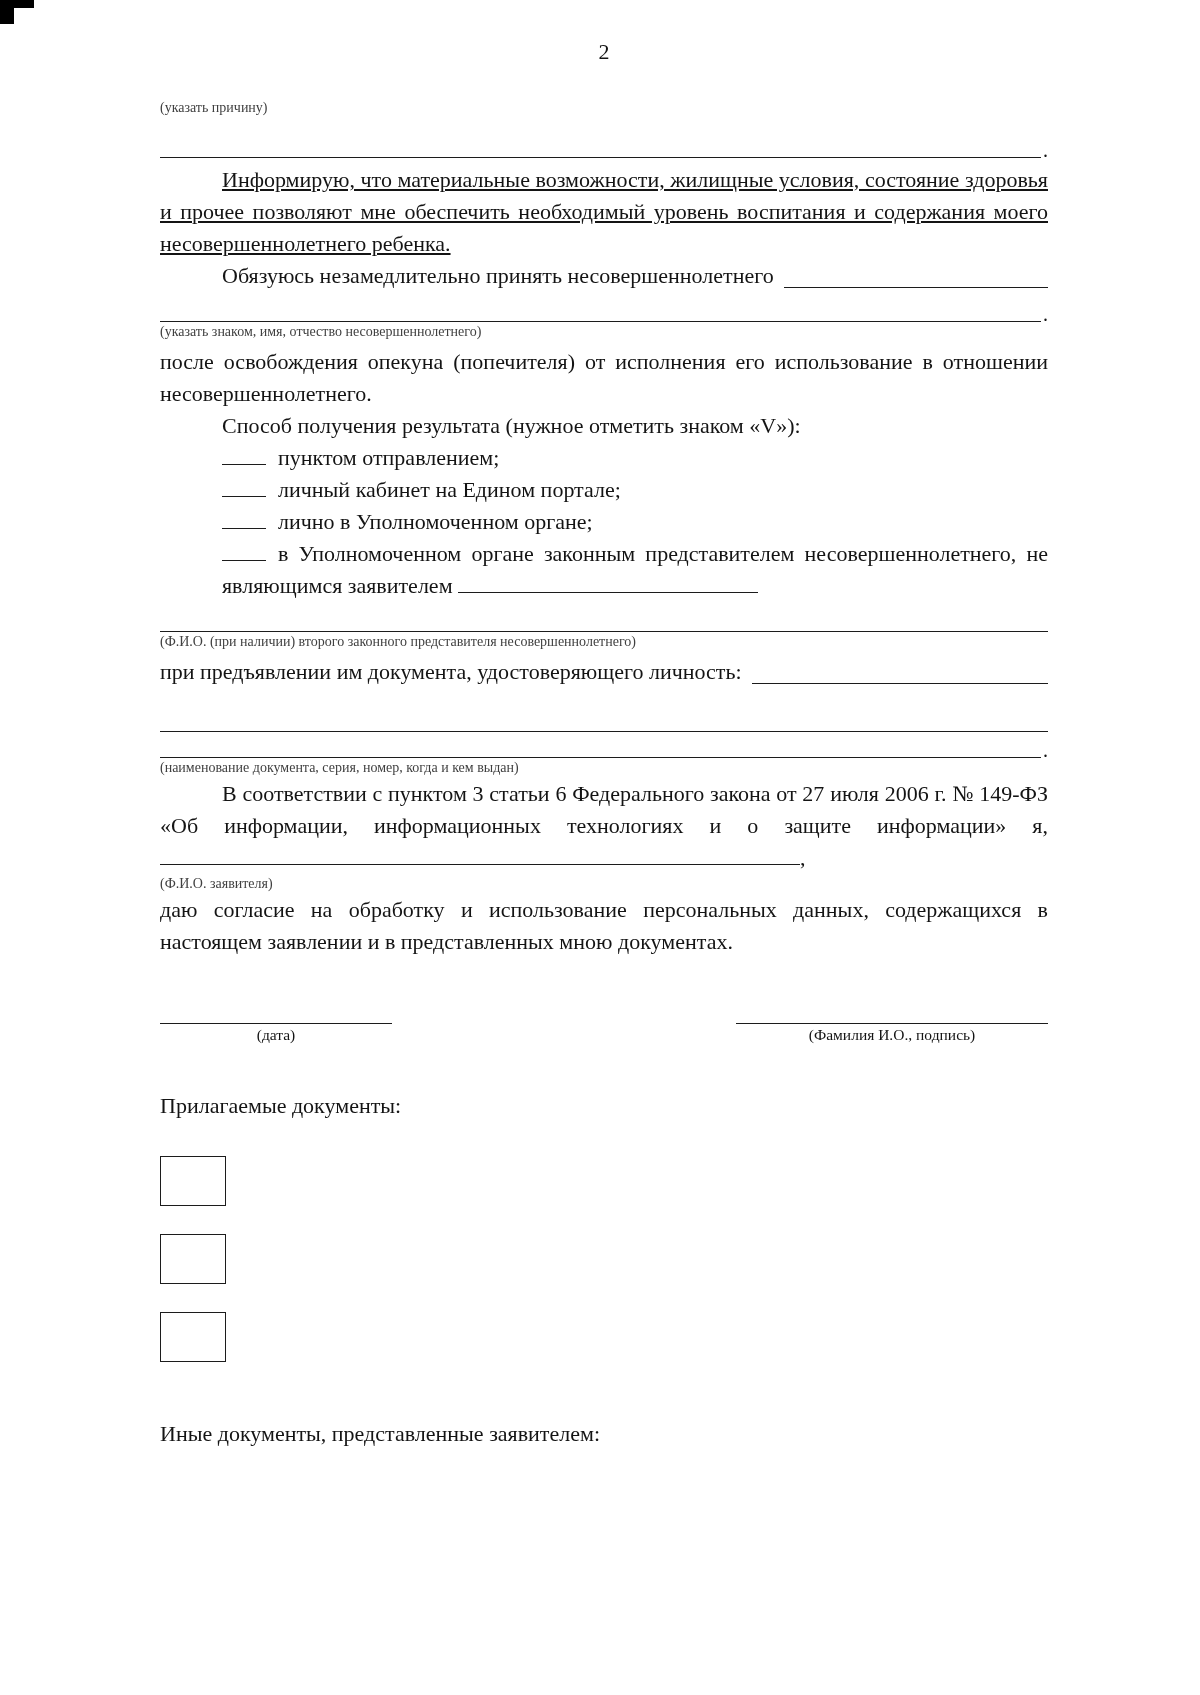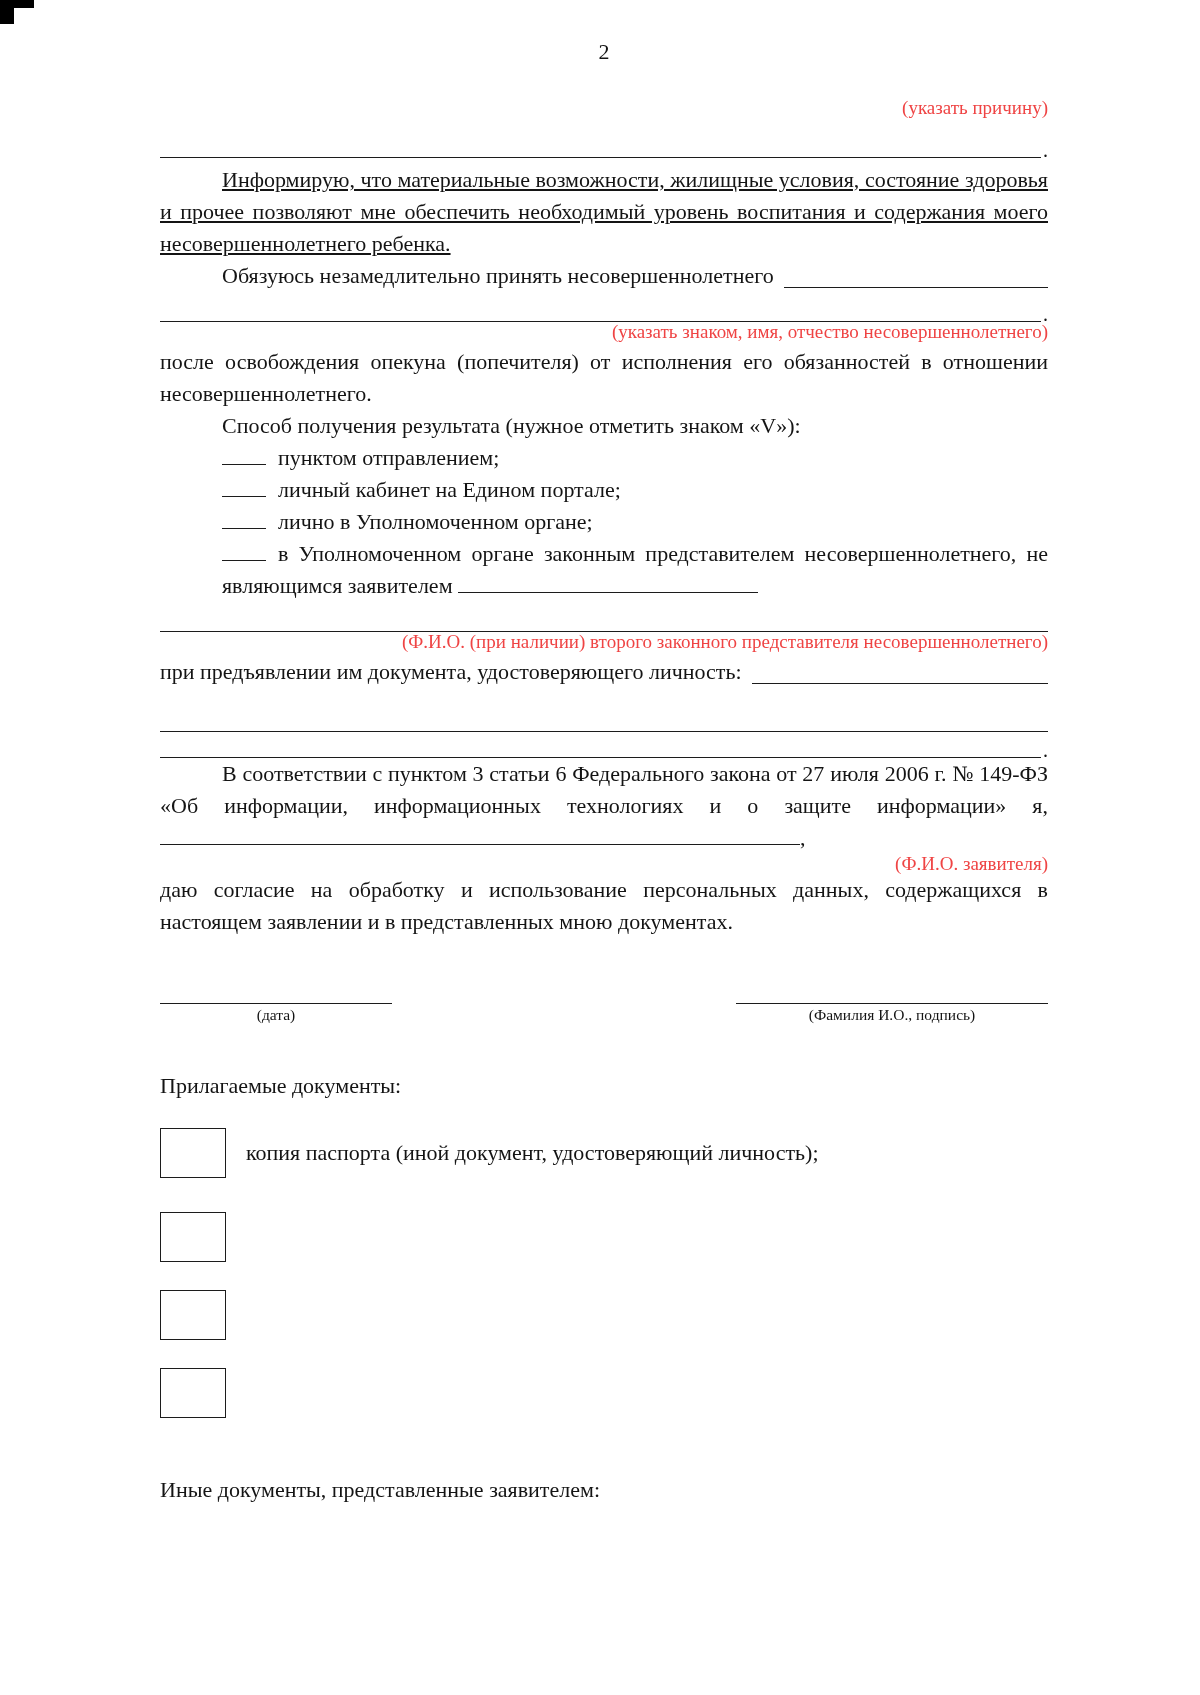--- a/index.html
+++ b/index.html
@@ -16,21 +16,21 @@
     padding:36px 152px 0 160px;
     overflow:hidden;
     background:#fff;
   }
   .artifact { position:absolute; background:#000; }
   .a1 { left:0; top:0; width:14px; height:24px; }
   .a2 { left:0; top:0; width:34px; height:8px; }
 
   .center { text-align:center; }
   .page-num { margin-top:0; }
-  .caption { font-size:19px; line-height:20px; text-align:right; color:#ef4444; }
+  .caption { font-size:14px; line-height:20px; text-align:left; color:#404040; }
   .justify { text-align:justify; }
   .indent { text-indent:62px; }
 
   .blank-row { display:flex; align-items:flex-end; height:22px; }
   .fill { flex:1; border-bottom:1.5px solid #1c1c1c; height:100%; }
   .eol { font-size:20px; line-height:16px; padding-left:2px; }
 
   .flex-line { display:flex; align-items:flex-end; height:32px;font-family:Liberation Serif, serif; }
   .flex-line .lead-gap { width:62px; flex:0 0 62px; }
   .flex-line .fill { margin-left:10px; margin-bottom:4px; height:26px; }
@@ -103,21 +103,21 @@
     <div class="fill"></div>
   </div>
 
   <div class="blank-row mt8">
     <div class="fill"></div>
     <span class="eol">.</span>
   </div>
 
   <div class="caption">(указать знаком, имя, отчество несовершеннолетнего)</div>
 
-  <p class="justify mt4">после освобождения опекуна (попечителя) от исполнения его обязанностей в отношении несовершеннолетнего.</p>
+  <p class="justify mt4">после освобождения опекуна (попечителя) от исполнения его использование в отношении несовершеннолетнего.</p>
 
   <p class="indent">Способ получения результата (нужное отметить знаком «V»):</p>
 
   <div class="method-line">
     <span class="check-blank"></span><span>пунктом отправлением;</span>
   </div>
   <div class="method-line">
     <span class="check-blank"></span><span>личный кабинет на Едином портале;</span>
   </div>
   <div class="method-line">
@@ -140,20 +140,21 @@
   </div>
 
   <div class="blank-row mt22">
     <div class="fill"></div>
   </div>
   <div class="blank-row" style="margin-top:4px;">
     <div class="fill"></div>
     <span class="eol">.</span>
   </div>
 
+  <div class="caption">(наименование документа, серия, номер, когда и кем выдан)</div>
 
   <p class="justify indent"><span>В соответствии с пунктом 3 статьи 6 Федерального закона от 27 июля 2006 г. № 149-ФЗ «Об информации, информационных технологиях и о защите информации» я,</span>
     <span class="inline-blank law-blank"></span><span>,</span></p>
 
   <div class="caption">(Ф.И.О. заявителя)</div>
 
   <p class="justify">даю согласие на обработку и использование персональных данных, содержащихся в настоящем заявлении и в представленных мною документах.</p>
 
   <div class="sig-row">
     <div class="sig-col-left">
@@ -161,24 +162,20 @@
       <div class="sig-caption">(дата)</div>
     </div>
     <div class="sig-col-right">
       <div class="sig-line"></div>
       <div class="sig-caption">(Фамилия И.О., подпись)</div>
     </div>
   </div>
 
   <p class="attach-title">Прилагаемые документы:</p>
 
-  <div class="attach-item">
-    <div class="checkbox"></div>
-    <span class="attach-label">копия паспорта (иной документ, удостоверяющий личность);</span>
-  </div>
 
   <div class="attach-item box-gap1">
     <div class="checkbox"></div>
   </div>
   <div class="attach-item box-gap">
     <div class="checkbox"></div>
   </div>
   <div class="attach-item box-gap">
     <div class="checkbox"></div>
   </div>

